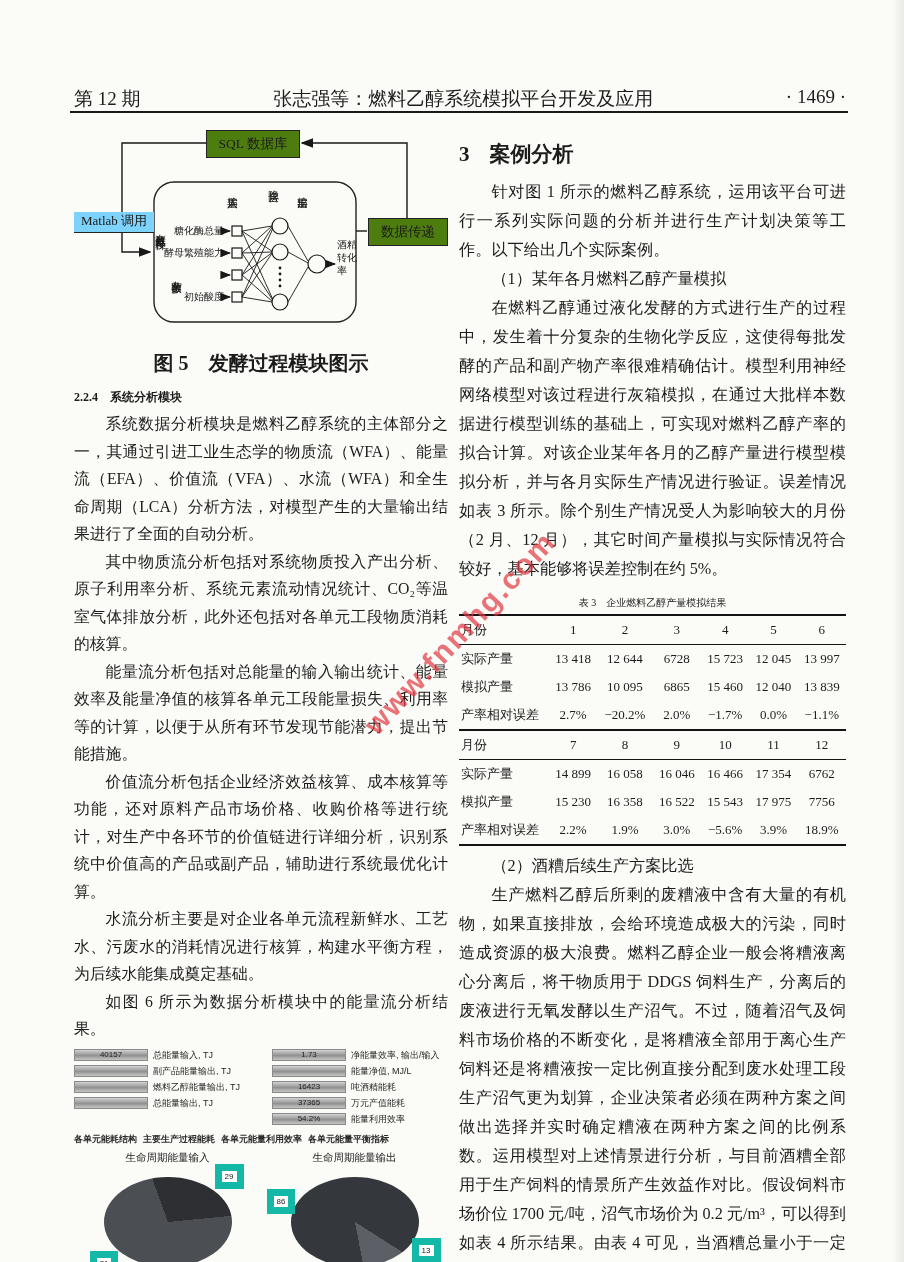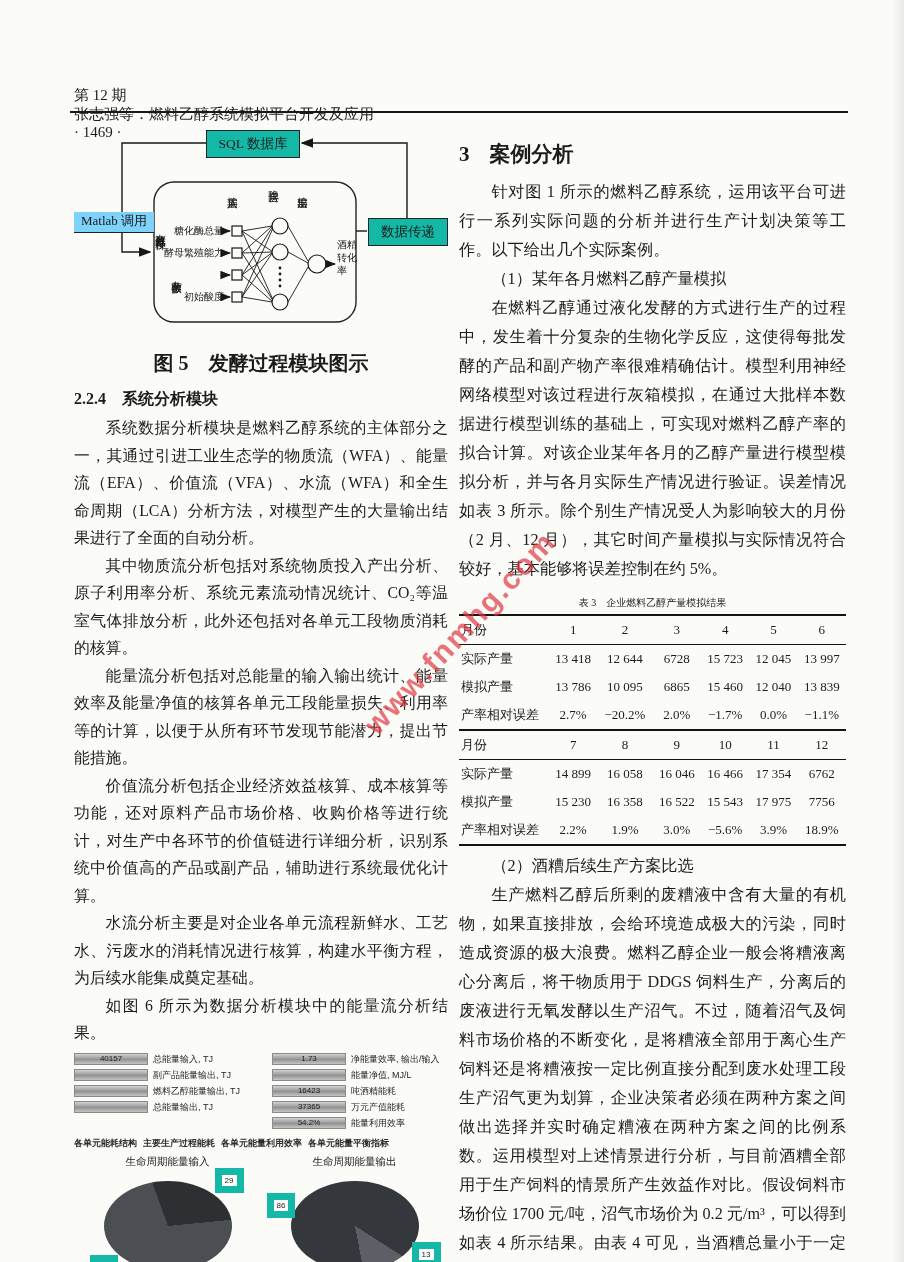--- a/index.html
+++ b/index.html
@@ -2,51 +2,51 @@
 <html><head>
 <meta charset="utf-8">
 <style>
   html,body{margin:0;padding:0;background:#777;}
   .page{position:relative;width:904px;height:1262px;background:#fbfbf7;overflow:hidden;
         font-family:"Liberation Serif","DejaVu Serif",serif;color:#1c1c1c;}
   .page::after{content:'';position:absolute;right:0;top:0;width:12px;height:100%;
         background:linear-gradient(to left,rgba(0,0,0,.07),transparent);pointer-events:none;}
 
   
-  .header{position:absolute;left:74px;top:86px;width:772px;display:flex;justify-content:space-between;font-size:15px;flex-direction:column;}
+  .header{position:absolute;left:74px;top:86px;width:772px;display:flex;justify-content:space-between;font-size:19px;}
   .header-rule{position:absolute;left:70px;top:111px;width:778px;border-top:2.5px solid #191919;}
 
   
   .wm{position:absolute;left:295px;top:616px;width:330px;text-align:center;transform:rotate(-47deg);
       font-family:"Liberation Sans","DejaVu Sans",sans-serif;font-size:30px;font-weight:bold;
       color:rgba(224,56,66,.7);letter-spacing:2px;pointer-events:none;z-index:6;}
 
   .col-left{position:absolute;left:74px;top:126px;width:374px;}
   .col-right{position:absolute;left:459px;top:136px;width:387px;}
 
   
   .f5{position:relative;width:374px;height:222px;}
   .f5 svg{position:absolute;left:0;top:0;}
   .f5 .box{position:absolute;border:1.5px solid #222;display:flex;align-items:center;justify-content:center;
-           font-size:13.5px;background:#14b8a6;z-index:2;}
+           font-size:13.5px;background:#4d7c0f;z-index:2;}
   .f5-sql{left:132px;top:4px;width:92px;height:26px;}
   .f5-transfer{left:294px;top:92px;width:78px;height:26px;}
   .f5-matlab{position:absolute;left:0;top:86px;width:80px;font-size:13px;text-align:center;
              border-bottom:1.5px solid #222;padding-bottom:2px;background:#7dd3fc;z-index:2;}
   .f5-t{position:absolute;font-size:10.5px;line-height:12px;color:#161616;}
   .v{writing-mode:vertical-rl;letter-spacing:1px;}
   .f5-in{left:152px;top:62px;} .f5-hid{left:193px;top:56px;} .f5-out{left:222px;top:62px;}
   .f5-side1{left:80px;top:100px;} .f5-side2{left:96px;top:146px;}
   .f5-i1{left:94px;top:99px;width:56px;text-align:right;font-size:10px;}
   .f5-i2{left:90px;top:121px;width:60px;text-align:right;font-size:10px;}
   .f5-i3{left:108px;top:165px;width:42px;text-align:right;font-size:10px;}
   .f5-olabel{left:263px;top:112px;width:22px;font-size:10px;line-height:13px;}
   .f5-caption{text-align:center;font-weight:bold;font-size:20px;margin:2px 0 12px;}
 
-  .h224{font-weight:bold;font-size:16px;margin:8px 0 4px;}
+  .h224{font-weight:bold;font-size:12px;margin:8px 0 4px;}
   .para{font-size:15.8px;line-height:27.5px;text-align:justify;text-indent:2em;margin:0;}
   .col-right .para,.case-h{font-size:16.2px;line-height:29px;}
   .case-h{text-indent:2em;margin:0;}
 
   
   .figure6{margin-top:6px;font-family:"Liberation Sans","DejaVu Sans",sans-serif;}
   .f6-bars{display:flex;gap:22px;}
   .f6-col{flex:1;display:flex;flex-direction:column;gap:3px;}
   .bar-row{display:flex;align-items:center;gap:5px;}
   .bar{width:72px;height:10px;flex:none;border:1px solid #8a8a8a;

